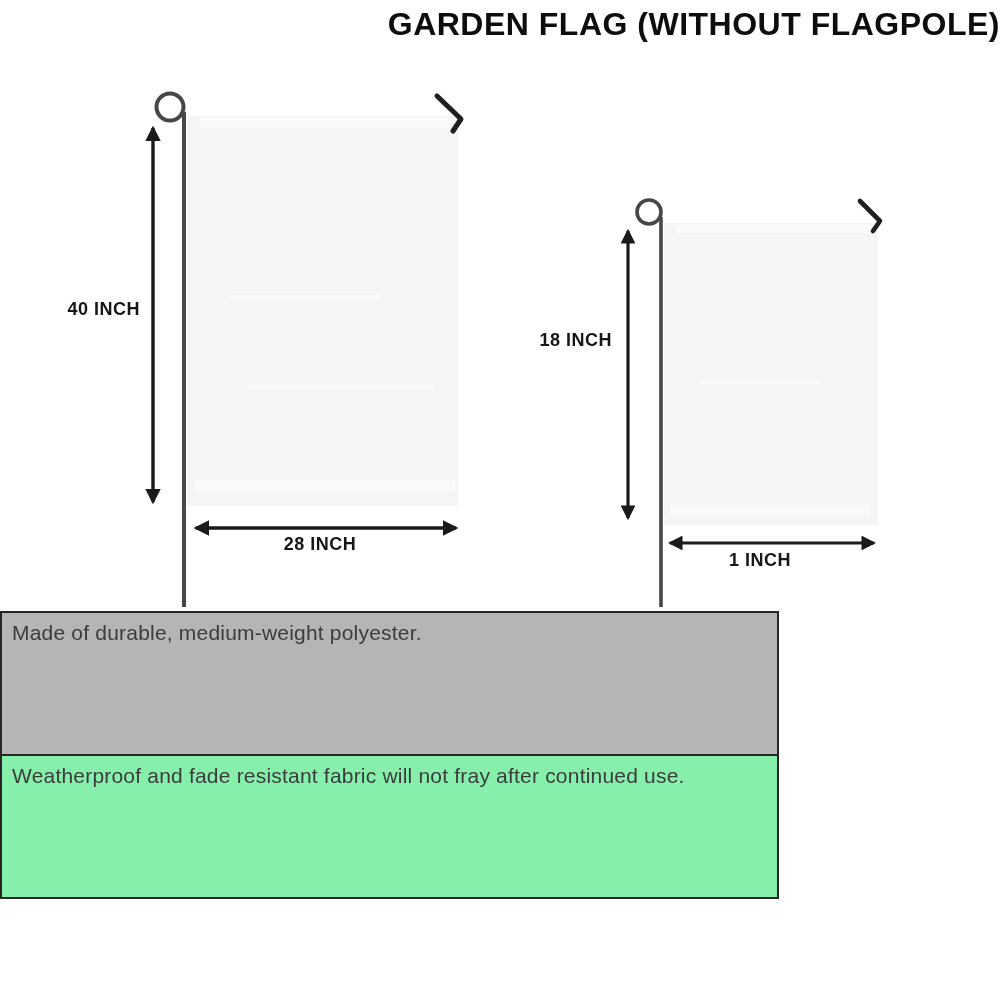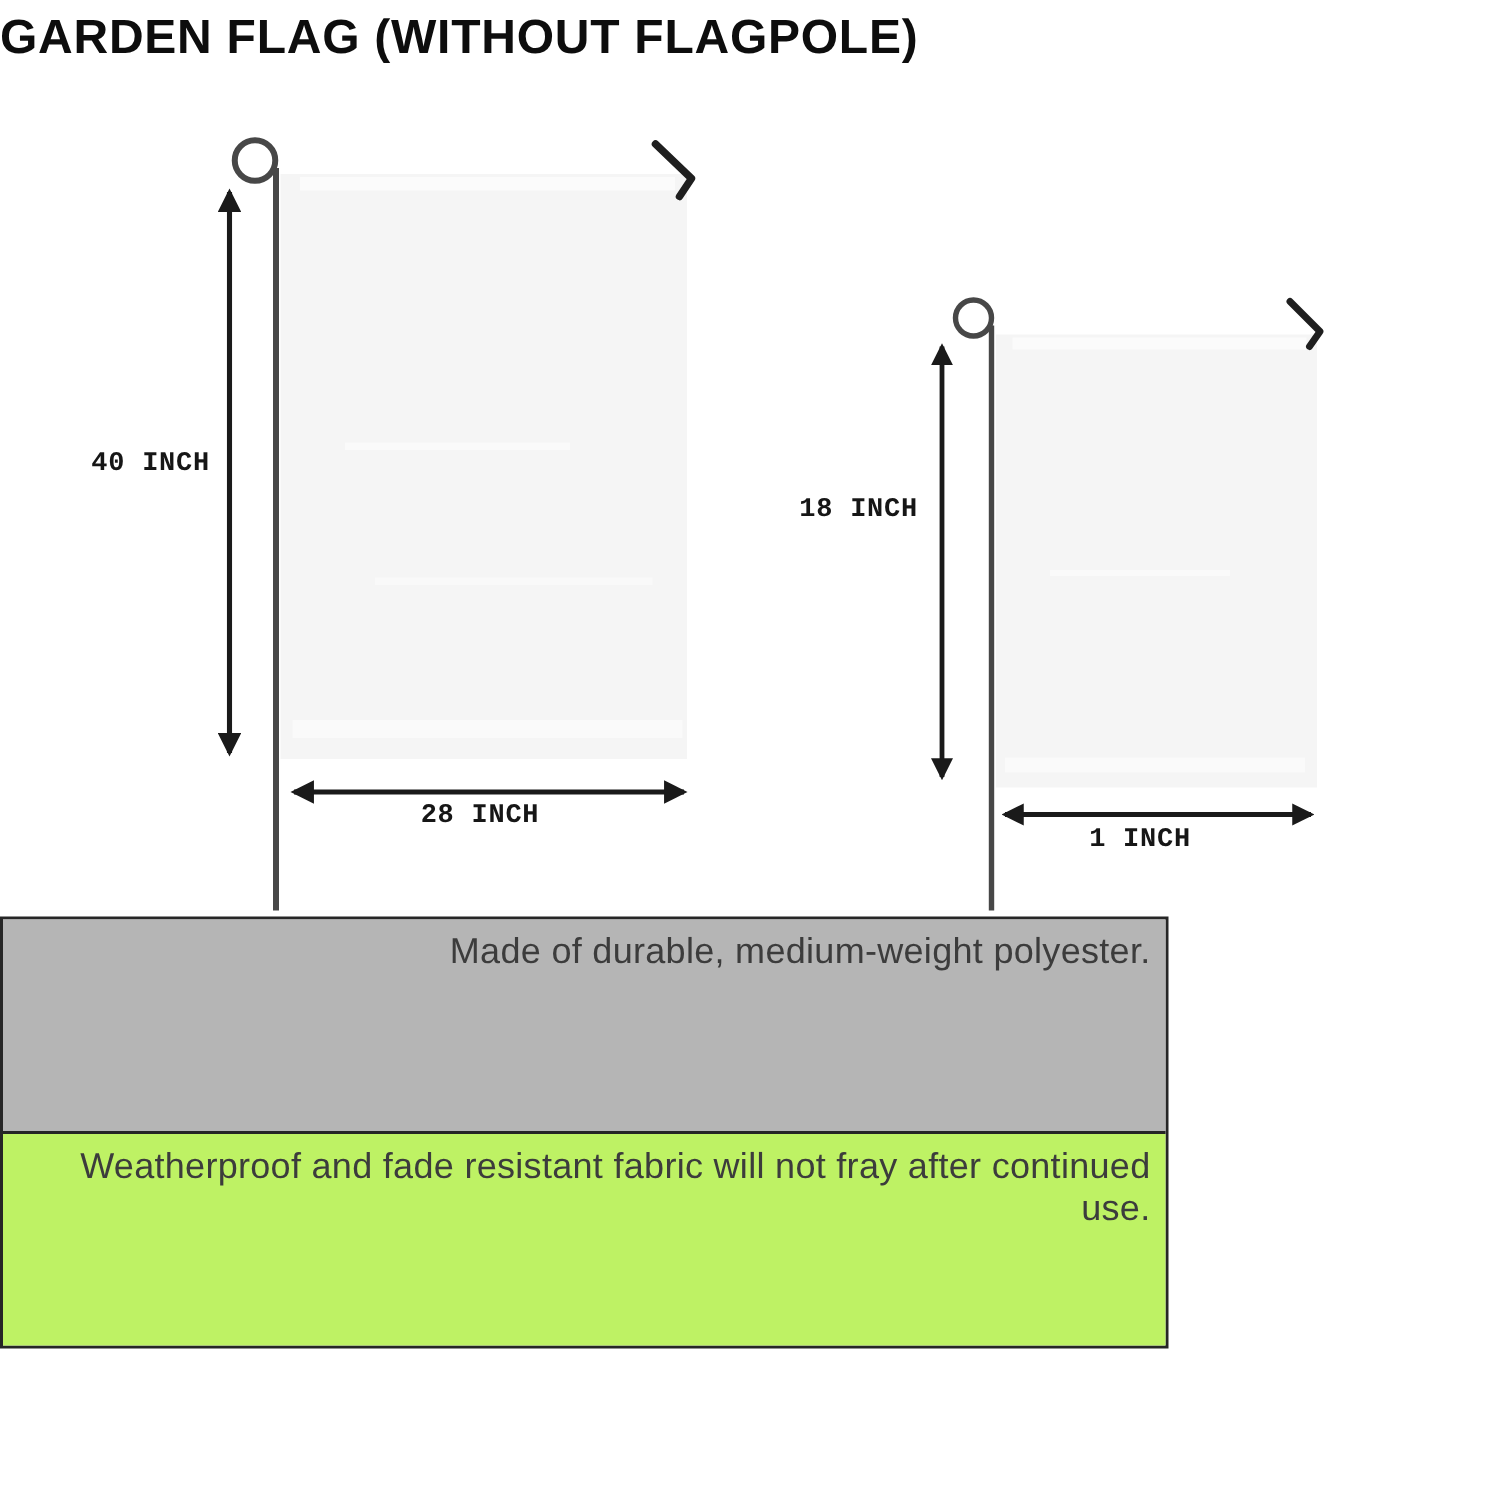--- a/index.html
+++ b/index.html
@@ -2,44 +2,44 @@
 <html><head>
 <meta charset="utf-8">
 <style>
   html,body{margin:0;padding:0;}
   body{
     width:1000px;height:1000px;position:relative;background:#ffffff;
     font-family:"Liberation Sans","DejaVu Sans",sans-serif;
     overflow:hidden;color:#111;
   }
   .title-block{
-    position:absolute;top:6px;left:0;width:1000px;text-align:left;
+    position:absolute;top:6px;left:0;width:1000px;text-align:right;
     font-weight:bold;color:#0d0d0d;line-height:37px;letter-spacing:.5px;
   }
   .title-line{font-size:32px;font-weight:bold;}
   .illustration{position:absolute;left:0;top:0;width:1000px;height:1000px;}
   .dim-label{
     position:absolute;font-size:18px;font-weight:bold;color:#161616;
-    letter-spacing:.5px;white-space:nowrap;font-family:Liberation Mono, monospace;
+    letter-spacing:.5px;white-space:nowrap;
   }
   .dim-right{text-align:right;}
   .dim-center{text-align:center;}
   .features{
     position:absolute;left:0;top:611px;width:779px;height:288px;
     box-sizing:border-box;border:2px solid #262626;
     display:flex;flex-direction:column;
   }
   .feature-row{
     flex:1 1 0;box-sizing:border-box;border-bottom:2px solid #262626;
-    padding:8px 10px 0 10px;font-size:24px;color:#3c3c3c;
-    font-weight:normal;letter-spacing:.2px;text-align:right;
+    padding:8px 10px 0 10px;font-size:21px;color:#3c3c3c;
+    font-weight:normal;letter-spacing:.2px;
   }
   .feature-row:last-child{border-bottom:none;}
   .row-gray{background:#b5b5b5;}
-  .row-white{background:#bef264;}
+  .row-white{background:#86efac;}
 </style>
 </head>
 <body>
 
 <div class="title-block">
   <div class="title-line">GARDEN FLAG (WITHOUT FLAGPOLE)</div>
 </div>
 
 <svg class="illustration" viewBox="0 0 1000 1000" xmlns="http://www.w3.org/2000/svg">
   <defs>

